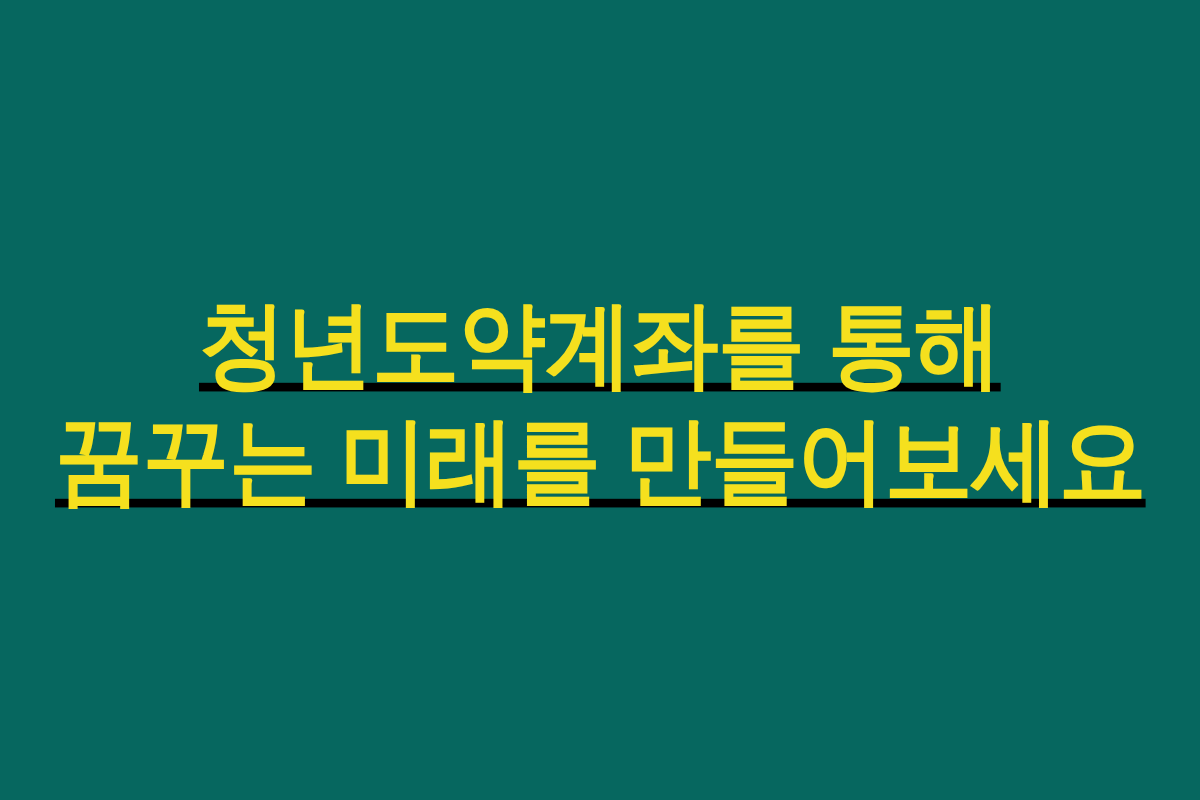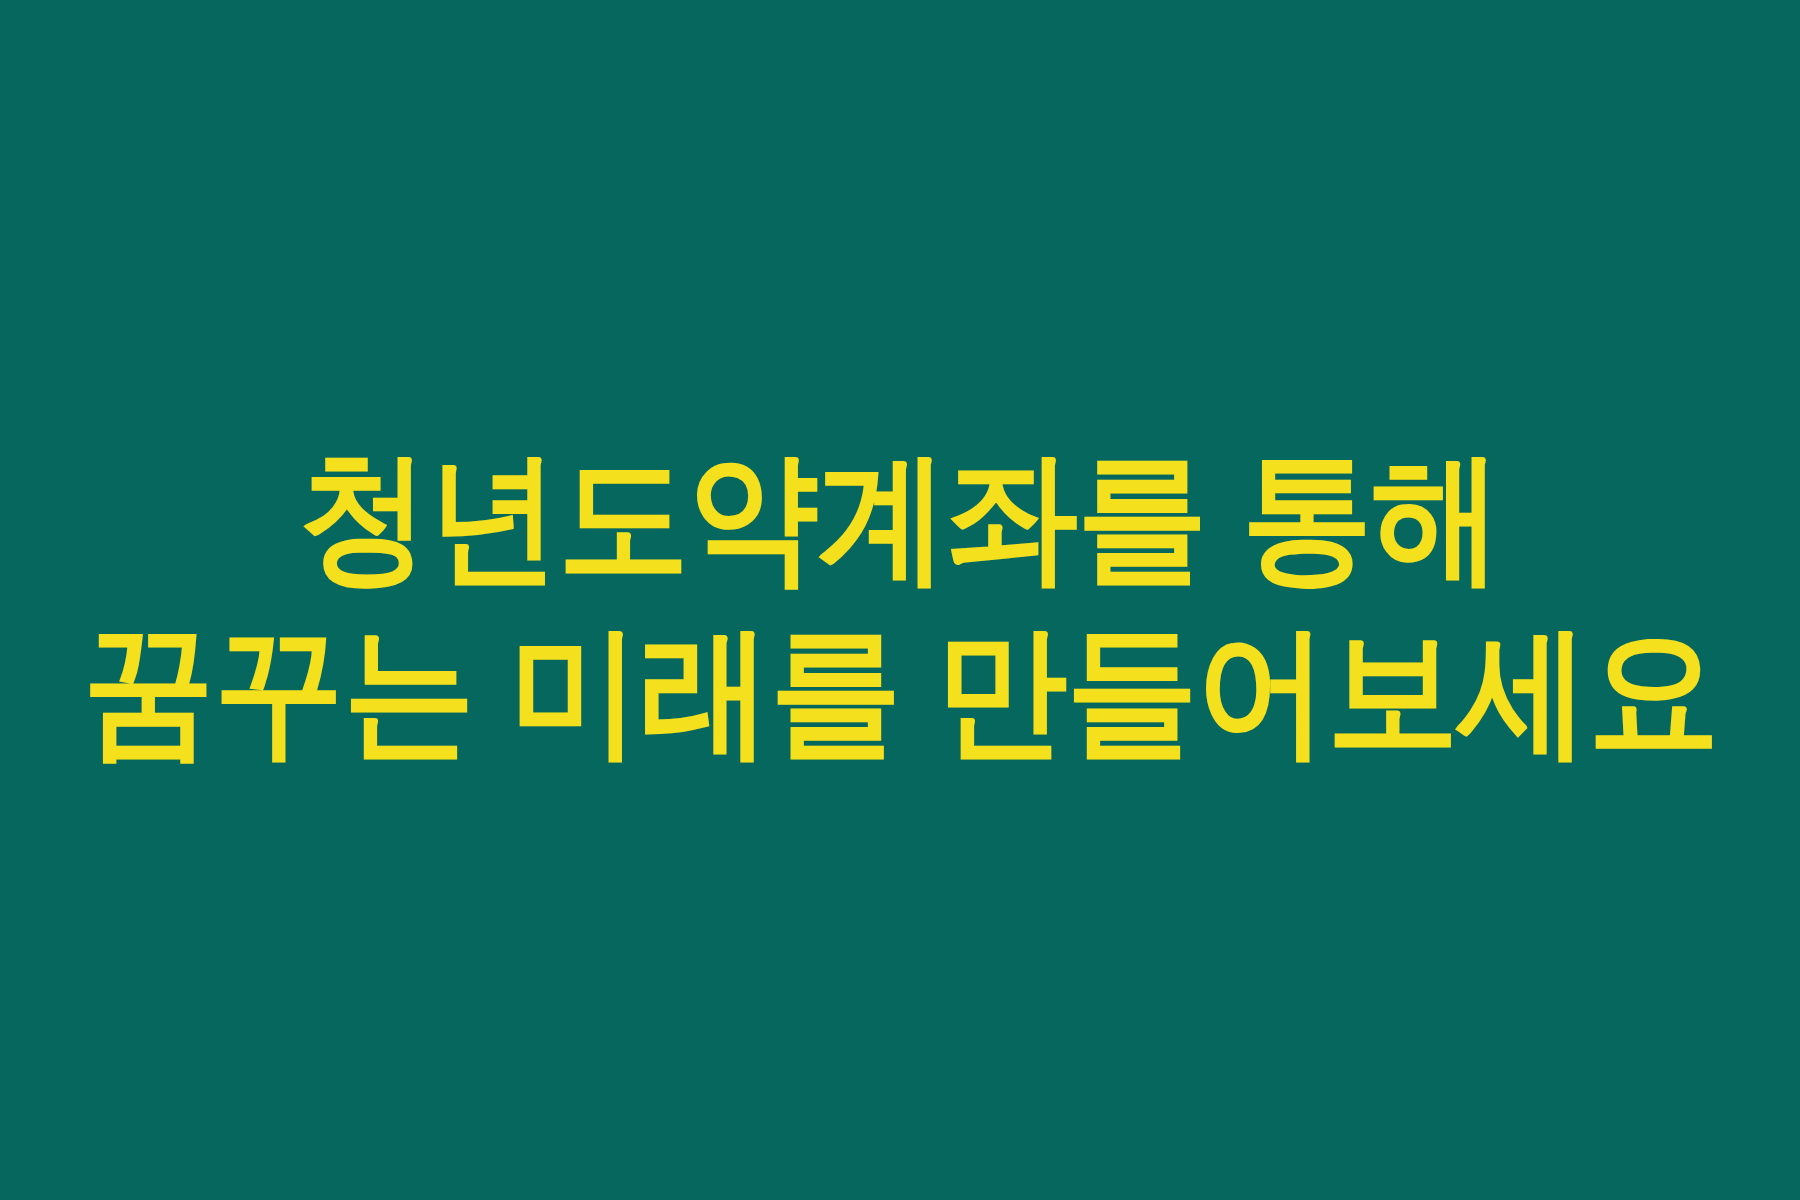--- a/index.html
+++ b/index.html
@@ -29,20 +29,21 @@
   }
 
   #headline {
     display: flex;
     flex-direction: column;
     align-items: center;
     justify-content: center;
     width: 100%;
     
     margin-top: 6px;
+    text-decoration: underline;
   }
 
   .headline-line {
     color: #f5e01e;
     font-weight: 800;
     font-family: "Liberation Sans", "DejaVu Sans", sans-serif;
     letter-spacing: -0.01em;
     white-space: nowrap;
     text-align: center;
     line-height: 1.0;

